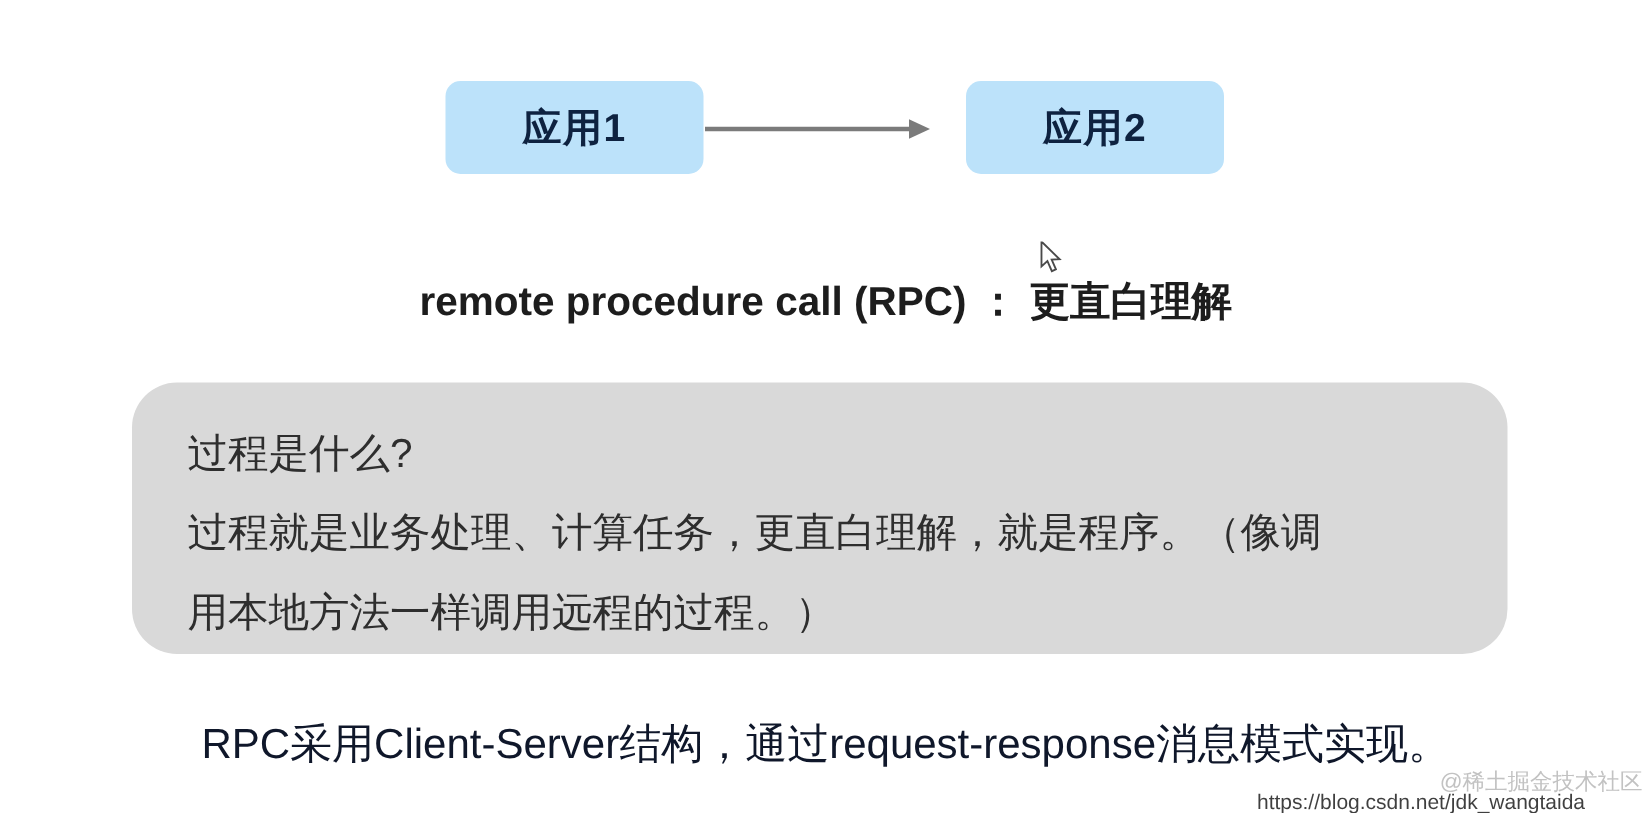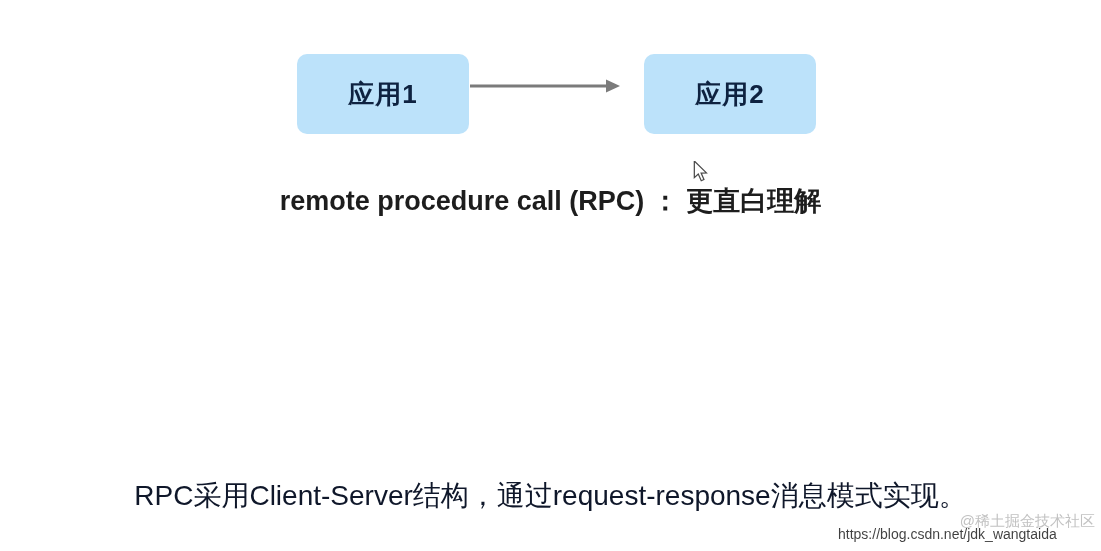--- a/index.html
+++ b/index.html
@@ -12,21 +12,21 @@
     position: relative;
     width: 1101px;
     height: 551px;
     background: #ffffff;
     overflow: hidden;
   }
   .app-box {
     position: absolute;
     top: 54px;
     width: 172px;
-    height: 80px;
+    height: 62px;
     background: #BCE2FA;
     border-radius: 10px;
     display: flex;
     align-items: center;
     justify-content: center;
     font-size: 26px;
     font-weight: bold;
     color: #0E2240;
     letter-spacing: 1px;
   }
@@ -116,20 +116,25 @@
   <div class="app-box box2">
     <span>应用2</span>
   </div>
 
   <div class="main-title">remote procedure call (RPC) ：  更直白理解</div>
 
   <svg class="cursor" width="15" height="21" viewBox="0 0 12 17">
     <path d="M1 0 L1 13.5 L4.2 10.6 L6.6 16 L8.8 15 L6.5 9.8 L10.8 9.6 Z" fill="#ffffff" stroke="#4a4a4a" stroke-width="1"></path>
   </svg>
 
+  <div class="note-box">
+    <p>过程是什么?</p>
+    <p>过程就是业务处理、计算任务，更直白理解，就是程序。（像调</p>
+    <p>用本地方法一样调用远程的过程。）</p>
+  </div>
 
   <div class="summary">RPC采用Client-Server结构，通过request-response消息模式实现。</div>
 
   <div class="wm-url">https://blog.csdn.net/jdk_wangtaida</div>
 
   <div class="wm-community">@稀土掘金技术社区</div>
 
 </div>
 
 </body></html>

